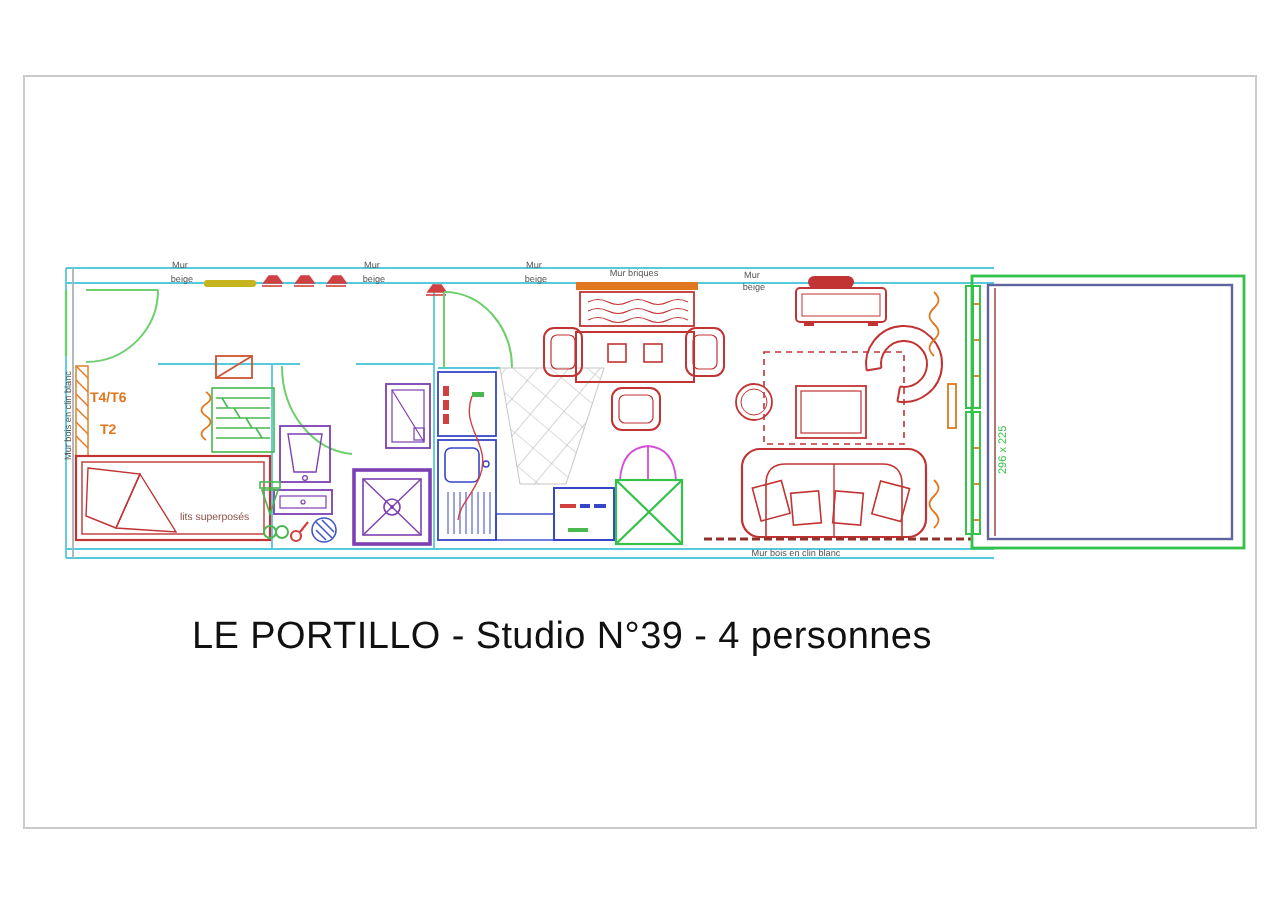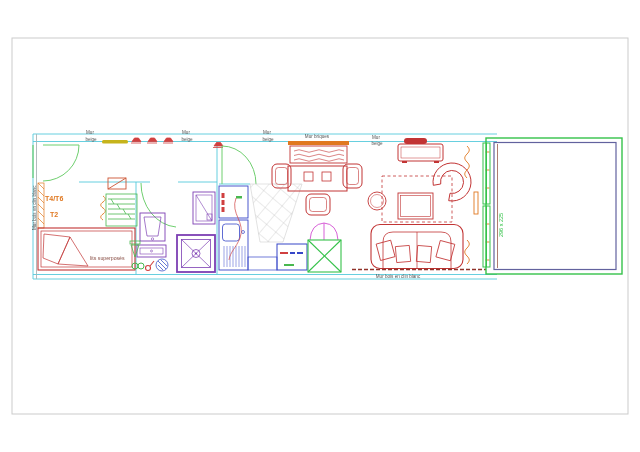--- a/index.html
+++ b/index.html
@@ -284,13 +284,14 @@
   </g>
 
   <g>
     <rect x="486" y="138" width="136" height="136" fill="none" stroke="#35c24a" stroke-width="1.4"></rect>
     <rect x="494" y="142.5" width="122" height="127" fill="none" stroke="#62629e" stroke-width="1.2"></rect>
     <line x1="497.5" y1="144" x2="497.5" y2="268" stroke="#9a5a4a" stroke-width="0.8"></line>
   </g>
   <text x="503" y="237" transform="rotate(-90 503 237)" font-size="5.5" fill="#35c24a">296 x 225</text>
 </svg>
 
+<div class="plan-title">LE PORTILLO - Studio N°39 - 4 personnes</div>
 </div>
 
 </body></html>

